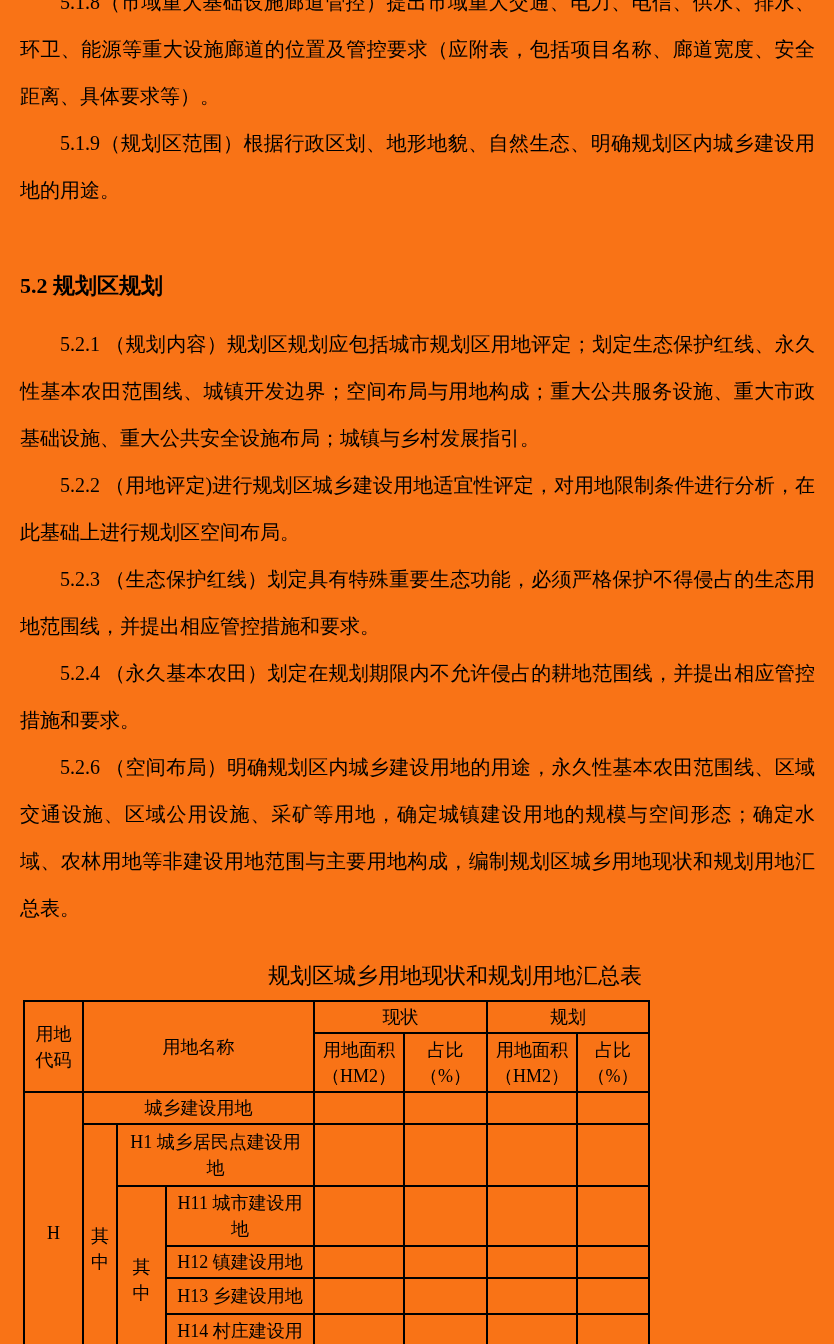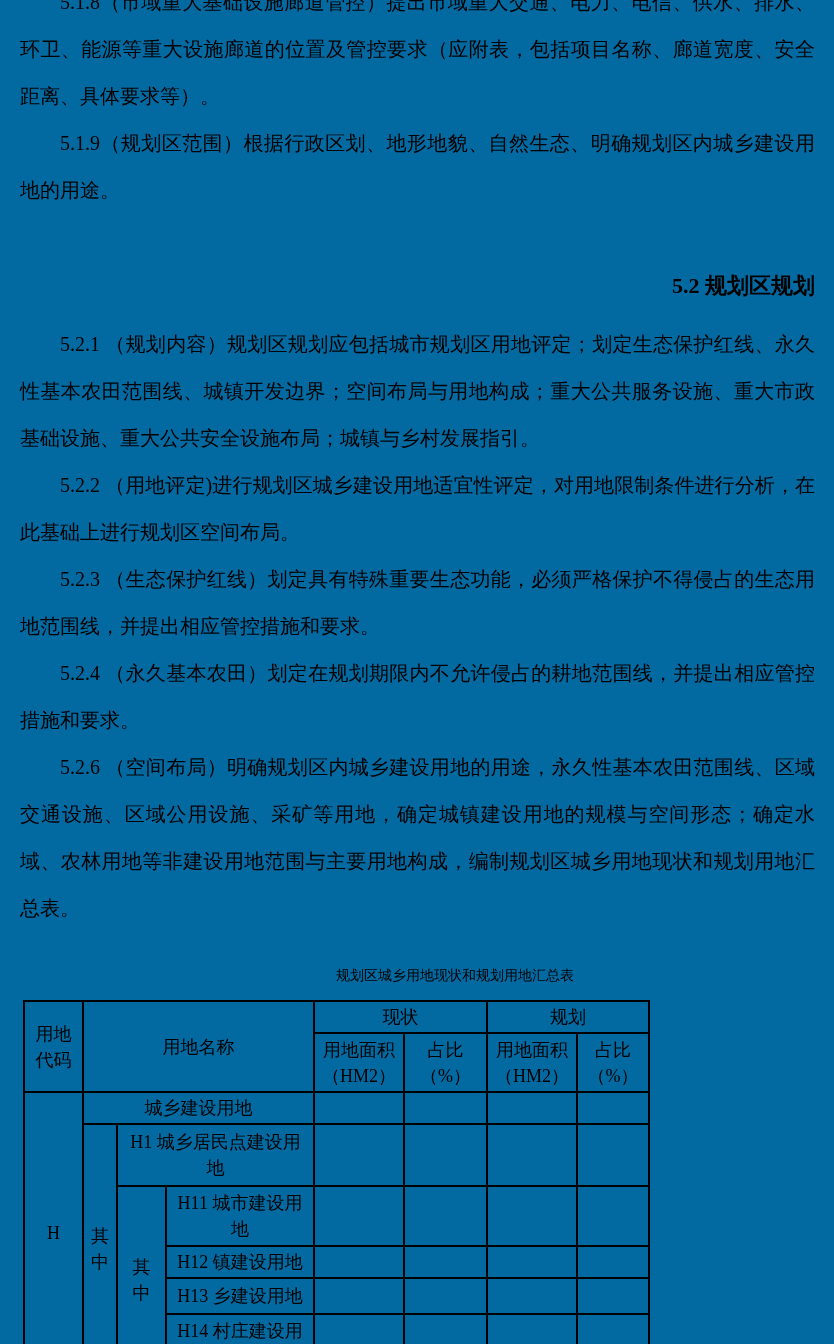--- a/index.html
+++ b/index.html
@@ -1,36 +1,36 @@
 <!DOCTYPE html>
 <html lang="zh"><head>
 <meta charset="utf-8">
 <style>
   html,body{margin:0;padding:0;background:#fff;}
   .page{
     position:relative;
     width:834px;height:1344px;
-    background:#0369a1;color:#000;
+    background:#f97316;color:#000;
     overflow:hidden;
     font-family:"Liberation Serif","DejaVu Serif",serif;
   }
   .flow{
     position:absolute;left:20px;top:-21px;width:795px;
     font-size:20px;line-height:47px;
     text-align:justify;text-justify:inter-character;
   }
   .para{margin:0;text-indent:2em;}
   .heading{
     margin:48px 0 12px 0;
     font-size:22px;font-weight:bold;
-    text-align:right;text-indent:0;line-height:47px;
+    text-align:left;text-indent:0;line-height:47px;
   }
   .table-caption{
     position:absolute;top:962px;left:76px;width:758px;
-    text-align:center;font-size:14px;line-height:28px;
+    text-align:center;font-size:22px;line-height:28px;
   }
   table.lut{
     position:absolute;left:23px;top:1000px;width:625px;
     border-collapse:collapse;table-layout:fixed;
     font-size:18px;line-height:26px;
   }
   .lut th,.lut td{
     border:2px solid #000;
     padding:2px 4px;
     text-align:center;vertical-align:middle;

